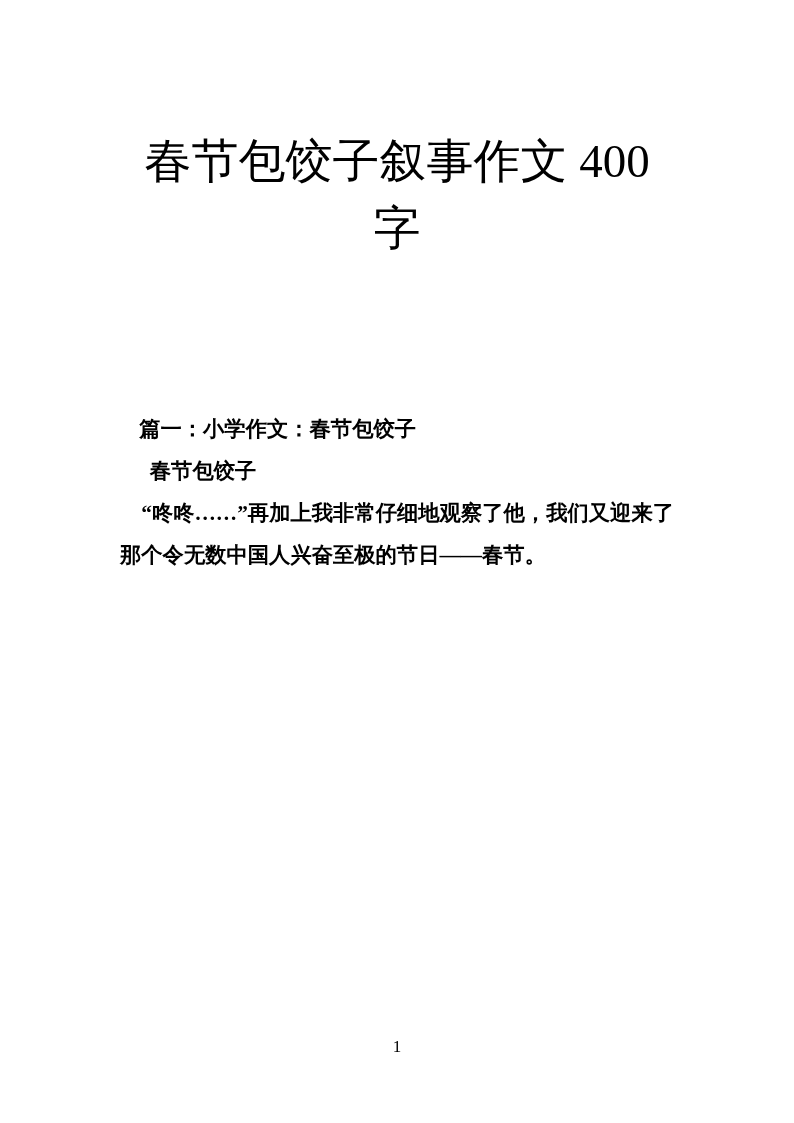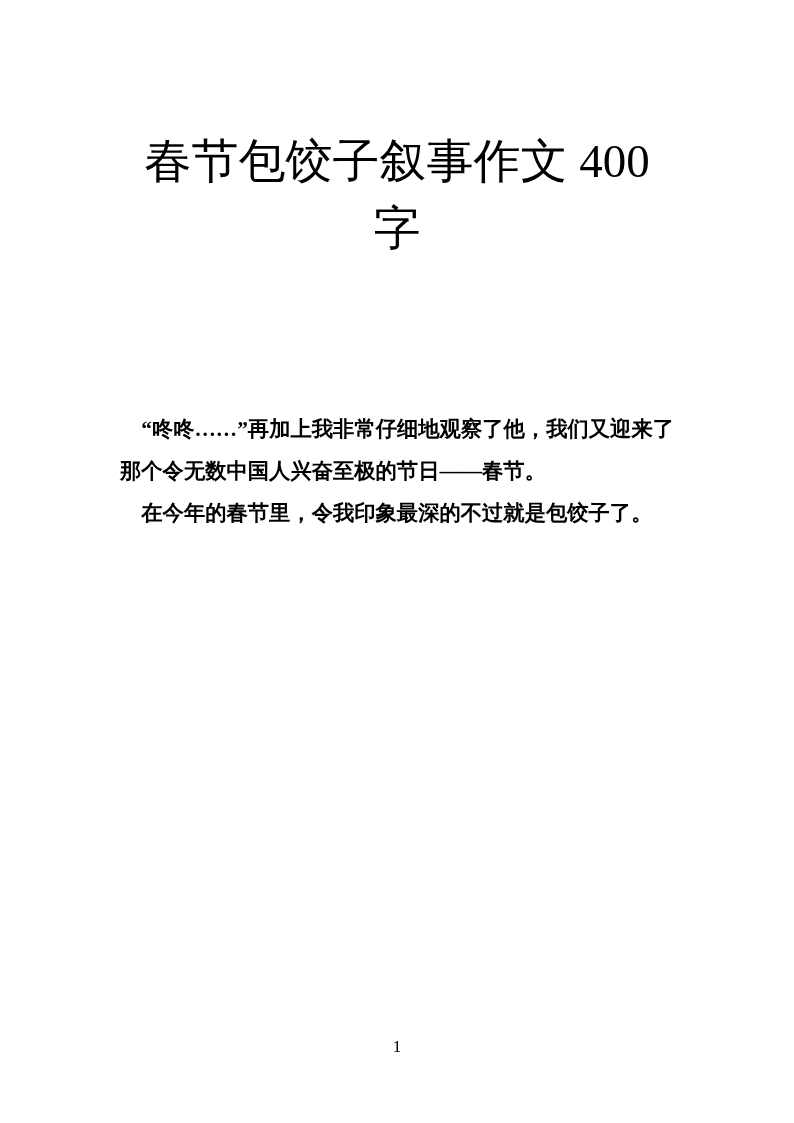--- a/index.html
+++ b/index.html
@@ -65,19 +65,20 @@
 <body>
 
 <div class="page">
 
   <h1 class="doc-title">
     <span class="title-line">春节包饺子叙事作文 400</span>
     <span class="title-line">字</span>
   </h1>
 
   <div class="doc-body">
+    <p class="heading">篇一：小学作文：春节包饺子</p>
+    <p class="subheading">春节包饺子</p>
     <p class="para">“咚咚……”再加上我非常仔细地观察了他，我们又迎来了那个令无数中国人兴奋至极的节日——春节。</p>
-    <p class="para">在今年的春节里，令我印象最深的不过就是包饺子了。</p>
   </div>
 
   <div class="page-number">1</div>
 
 </div>
 
 </body></html>

